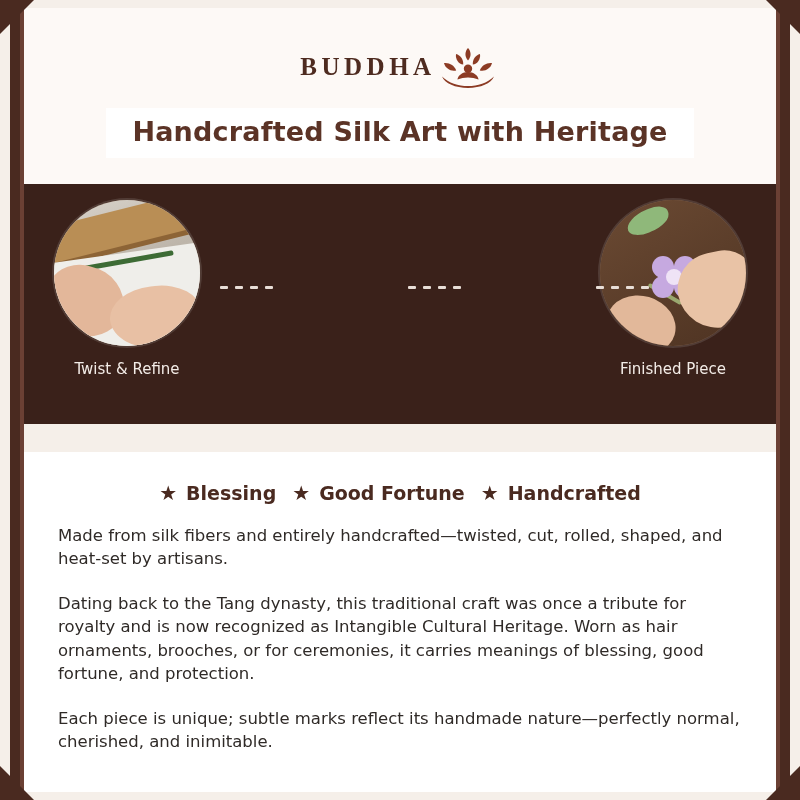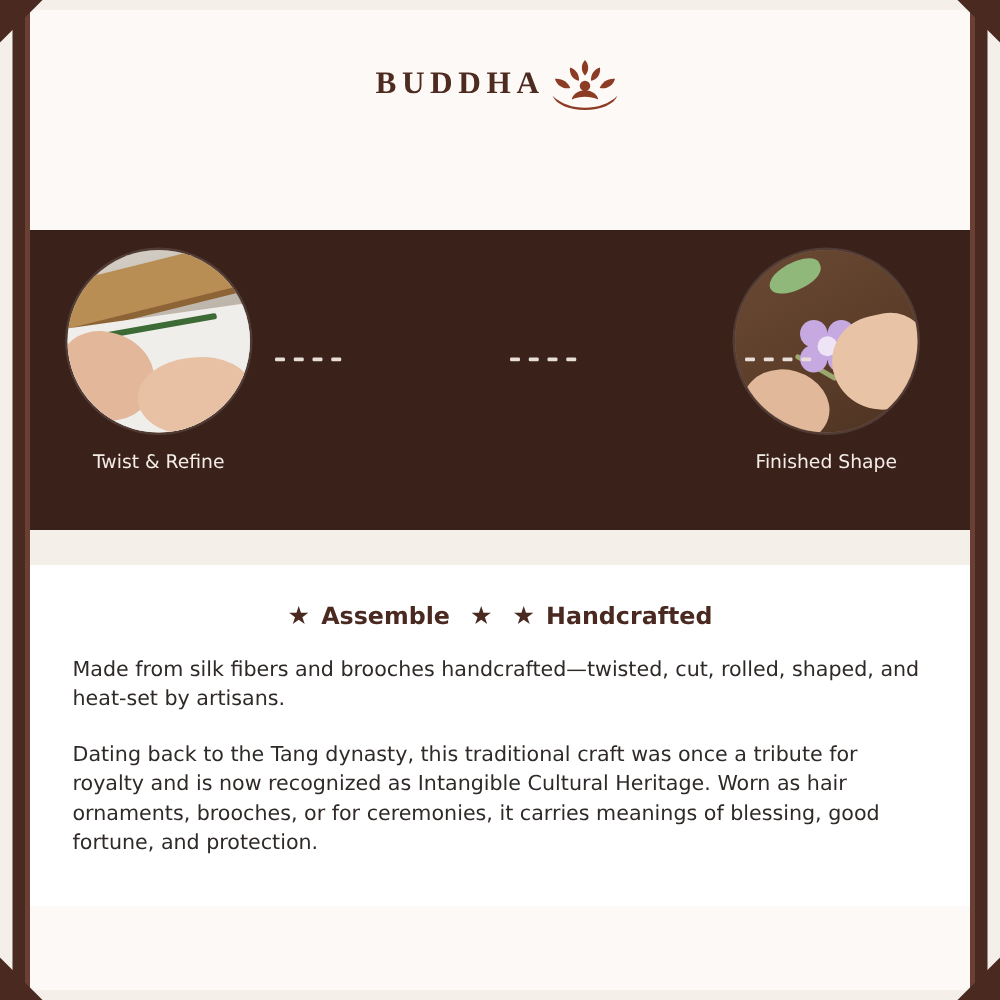--- a/index.html
+++ b/index.html
@@ -122,21 +122,21 @@
     font-weight: bold;
     font-family: "DejaVu Sans", sans-serif;
   }
 
   
   .steps-strip {
     position: relative;
     background: #3a211a;
     height: 240px;
     box-sizing: border-box;
-    padding: 16px 12px 0 0;
+    padding: 16px 0 0 0;
   }
   .steps-row {
     position: relative;
     display: flex;
     align-items: flex-start;
     justify-content: space-between;
     padding: 0 18px;
     box-sizing: border-box;
   }
   .step {
@@ -295,20 +295,23 @@
               <path d="M44 10c.8 5.4-2.6 10-7.2 10.6-.4-5.2 2.8-9.4 7.2-10.6z"></path>
               <path d="M8 19c5.4-.6 10.4 2.4 12.2 7.4C14.8 27.6 9.4 24.6 8 19z"></path>
               <path d="M56 19c-1.4 5.6-6.8 8.6-12.2 7.4C45.6 21.4 50.6 18.4 56 19z"></path>
               <path d="M32 20.5a4.2 4.2 0 1 1 0 8.4 4.2 4.2 0 0 1 0-8.4z"></path>
               <path d="M24.6 30.5c2.2-1.6 4.7-2.4 7.4-2.4s5.2.8 7.4 2.4c1.9 1.4 2.9 3.2 3.2 5.1-3.4-1.5-6.9-2.2-10.6-2.2s-7.2.7-10.6 2.2c.3-1.9 1.3-3.7 3.2-5.1z"></path>
               <path d="M6 32.5c6.8 6.6 16.2 9.6 26 9.6s19.2-3 26-9.6c-2.8 7-13.4 11.4-26 11.4S8.8 39.5 6 32.5z"></path>
             </g>
           </svg>
         </span>
       </div>
+      <div class="title-band">
+        <h1>Handcrafted Silk Art with Heritage</h1>
+      </div>
     </div>
 
     <div class="steps-strip">
       <div class="steps-row">
 
         <div class="step">
           <div class="circle">
             <span class="ph s1-bg"></span>
             <span class="ph s1-board"></span>
             <span class="ph s1-surface"></span>
@@ -330,21 +333,21 @@
               <span class="s4-petal" style="left:0;top:0"></span>
               <span class="s4-petal" style="left:22px;top:0"></span>
               <span class="s4-petal" style="left:0;top:20px"></span>
               <span class="s4-petal" style="left:22px;top:20px"></span>
               <span class="s4-petal" style="left:11px;top:10px"></span>
               <span class="s4-center"></span>
             </span>
             <span class="ph s4-hand"></span>
             <span class="ph s4-hand2"></span>
           </div>
-          <div class="step-label">Finished Shape</div>
+          <div class="step-label">Finished Piece</div>
         </div>
 
         <div class="dots d1">
             <span></span>
             <span></span>
             <span></span>
             <span></span>
           </div>
         <div class="dots d2">
             <span></span>
@@ -360,34 +363,36 @@
           </div>
       </div>
     </div>
 
     <div class="body-wrap">
       <div class="gap-band"></div>
 
       <div class="benefits">
         <div class="benefit">
           <span class="star">★</span>
-          <span class="benefit-text">Assemble</span>
+          <span class="benefit-text">Blessing</span>
         </div>
         <div class="benefit">
           <span class="star">★</span>
+          <span class="benefit-text">Good Fortune</span>
         </div>
         <div class="benefit">
           <span class="star">★</span>
           <span class="benefit-text">Handcrafted</span>
         </div>
       </div>
 
       <div class="paragraphs">
-        <p>Made from silk fibers and brooches handcrafted—twisted, cut, rolled, shaped, and heat-set by artisans.</p>
+        <p>Made from silk fibers and entirely handcrafted—twisted, cut, rolled, shaped, and heat-set by artisans.</p>
         <p>Dating back to the Tang dynasty, this traditional craft was once a tribute for royalty and is now recognized as Intangible Cultural Heritage. Worn as hair ornaments, brooches, or for ceremonies, it carries meanings of blessing, good fortune, and protection.</p>
+        <p>Each piece is unique; subtle marks reflect its handmade nature—perfectly normal, cherished, and inimitable.</p>
       </div>
       <div class="bottom-fill"></div>
     </div>
 
   </div>
 
   <div class="bevel tl"></div>
   <div class="bevel tr"></div>
   <div class="bevel bl"></div>
   <div class="bevel br"></div>

